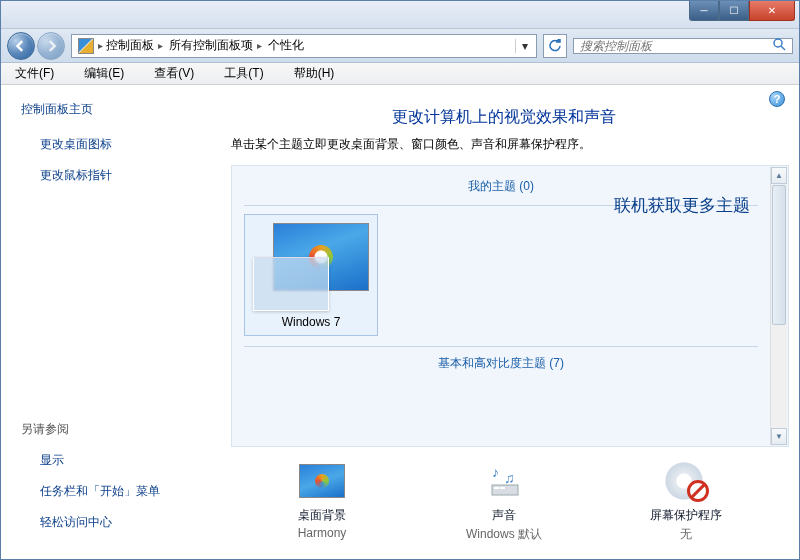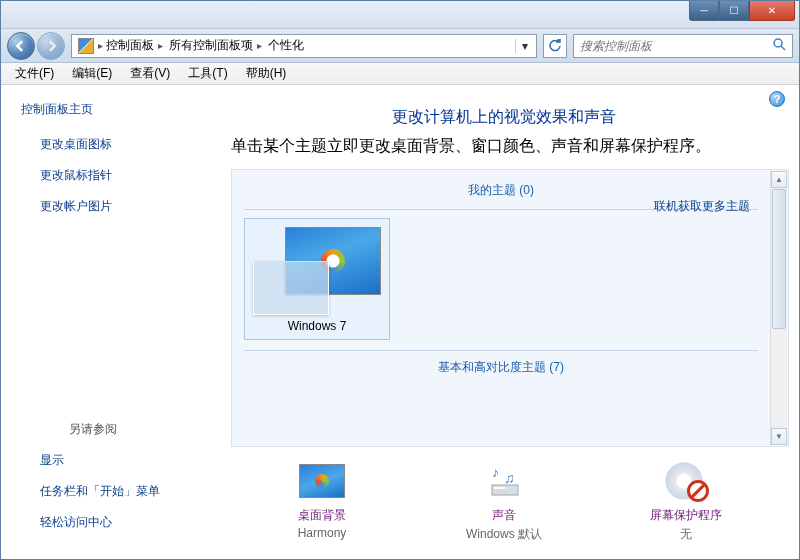--- a/index.html
+++ b/index.html
@@ -19,63 +19,63 @@
     .navbtn { width: 28px; height: 28px; border-radius: 50%; background: radial-gradient(circle at 30% 30%, #b8d0ea, #5a88bb, #2a5f99); border: 1px solid #3a6a9a; display: flex; align-items: center; justify-content: center; color: #fff; box-shadow: inset 0 1px 2px rgba(255,255,255,.5); }
     .navbtn.disabled { opacity: .5; }
     .navbtn svg { width: 12px; height: 12px; }
     
     .breadcrumb { flex: 1; height: 24px; background: #fff; border: 1px solid #8a9cb0; display: flex; align-items: center; font-size: 12px; padding: 0 2px; }
     .bc-icon { width: 16px; height: 16px; margin: 0 4px; background: linear-gradient(135deg,#3a8fd9 45%,#fff 48%,#e8b030 52%); border: 1px solid #888; }
     .bc-seg { padding: 0 3px; display: flex; align-items: center; gap: 4px; }
     .bc-arrow { color: #555; font-size: 10px; }
     .bc-dd { margin-left: auto; padding: 0 6px; color: #333; border-left: 1px solid #ccc; }
     .refresh-btn { width: 24px; height: 24px; background: #fff; border: 1px solid #8a9cb0; display: flex; align-items: center; justify-content: center; color: #2a6fb8; }
-    .searchbox { width: 220px; height: 24px; background: #fff; border: 1px solid #8a9cb0; display: flex; align-items: center; padding: 0 6px; font-size: 12px; }
+    .searchbox { width: 220px; height: 16px; background: #fff; border: 1px solid #8a9cb0; display: flex; align-items: center; padding: 0 6px; font-size: 12px; }
     .searchbox input { flex: 1; border: none; outline: none; font-style: italic; color: #888; font-size: 12px; }
     .searchbox .si { color: #3a7fc8; }
     
     
-    .menubar { height: 22px; background: linear-gradient(#f7f7f7,#eceef1); border-bottom: 1px solid #d0d0d0; display: flex; align-items: center; padding: 0 6px; font-size: 12px; gap: 2px; }
+    .menubar { height: 22px; background: linear-gradient(#f7f7f7,#eceef1); border-bottom: 1px solid #d0d0d0; display: flex; align-items: center; padding: 0 6px; font-size: 12px; gap: 14px; }
     .menuitem { padding: 2px 8px; }
     
     
     .bodyrow { display: flex; height: calc(560px - 28px - 34px - 22px); }
     .sidebar { width: 208px; background: #fff; padding: 16px 20px; font-size: 12px; display: flex; flex-direction: column; }
     .sidebar .cp-home { color: #0a3f8a; margin-bottom: 18px; }
     .sidebar .sblink { color: #0a3f8a; margin-bottom: 14px; cursor: pointer; margin-left: 19px; }
     .sidebar .spacer { flex: 1; }
-    .sidebar .seealso { color: #555; font-size: 12px; margin-bottom: 14px; margin-left: 48px; }
+    .sidebar .seealso { color: #555; font-size: 12px; margin-bottom: 14px; }
     
     .content { flex: 1; display: flex; flex-direction: column; position: relative; }
     .help-icon { position: absolute; top: 6px; right: 14px; width: 16px; height: 16px; border-radius: 50%; background: radial-gradient(circle at 30% 30%, #a8d4f7, #3a90da); color: #fff; font-size: 11px; display: flex; align-items: center; justify-content: center; font-weight: bold; border: 1px solid #2a70b0; }
     .main-heading { color: #003399; font-size: 16px; font-weight: normal; padding: 22px 22px 8px; text-align: center; }
-    .main-sub { font-size: 16px; padding: 0 22px 12px; }
+    .main-sub { font-size: 12px; padding: 0 22px 12px; }
     
     .themes-panel { margin: 0 10px 0 22px; border: 1px solid #d9e3ee; background: #f0f6fc; flex: 1; position: relative; overflow: hidden; }
     .themes-scroll { height: 100%; overflow-y: auto; padding: 8px 30px 8px 12px; }
     .section-label { color: #1a5ea8; font-size: 12px; margin: 4px 0 6px; text-align: center; }
-    .online-link { position: absolute; top: 28px; right: 38px; color: #0a3f8a; font-size: 12px; cursor: pointer; }
+    .online-link { position: absolute; top: 28px; right: 38px; color: #0a3f8a; font-size: 17px; cursor: pointer; }
     
     .divider { height: 1px; background: #c5d6e8; margin: 10px 0 8px; }
     
-    .theme-tile { width: 146px; border: 1px solid #a8c5e6; background: #e8f2fc; padding: 4px 4px 6px; text-align: center; font-size: 12px; cursor: pointer; margin: 6px 0 10px; }
+    .theme-tile { width: 134px; border: 1px solid #a8c5e6; background: #e8f2fc; padding: 4px 4px 6px; text-align: center; font-size: 12px; cursor: pointer; margin: 6px 0 10px; }
     .theme-thumb { position: relative; height: 96px; }
     .thumb-back { position: absolute; top: 4px; right: 4px; width: 96px; height: 68px; background: linear-gradient(160deg, #2a7fd9 0%, #4aa8e8 40%, #1a6fc9 100%); border: 1px solid #888; }
     .thumb-back::after { content:""; position:absolute; left:50%; top:50%; width:24px; height:24px; transform:translate(-50%,-50%); background: radial-gradient(circle,#fff 0 6px, transparent 7px), conic-gradient(#e8a020,#8fc93a,#3a90da,#e85030,#e8a020); border-radius:50%; }
     .thumb-front { position: absolute; bottom: 4px; left: 4px; width: 76px; height: 54px; background: rgba(200,220,240,.7); border: 1px solid #fff; border-top-color:#dde; box-shadow: 0 1px 3px rgba(0,0,0,.2); backdrop-filter: blur(1px); }
     
     .tp-scrollbar { position: absolute; top: 1px; right: 1px; bottom: 1px; width: 17px; background: #f0f0f0; border-left: 1px solid #dadee3; }
     .tp-sb-btn { height: 17px; background: linear-gradient(#f7f9fb,#e6ecf2); border: 1px solid #c0cdd9; display:flex; align-items:center; justify-content:center; font-size:8px; color:#5a7a9a; }
     .tp-sb-thumb { position: absolute; top: 18px; left: 1px; right: 1px; height: 140px; background: linear-gradient(to right, #e8eef4, #d5e0eb); border: 1px solid #b8c8d8; border-radius: 2px; }
     
     
     .bottom-opts { display: flex; justify-content: space-around; padding: 14px 22px 18px; }
     .bo { display: flex; flex-direction: column; align-items: center; font-size: 12px; cursor: pointer; width: 120px; }
     .bo-icon { width: 46px; height: 40px; margin-bottom: 6px; display: flex; align-items: center; justify-content: center; }
-    .bo-lbl { color: #701a75; margin-bottom: 2px; }
+    .bo-lbl { color: #0f172a; margin-bottom: 2px; }
     .bo-val { color: #666; font-size: 12px; }
     
     .bg-thumb { width: 46px; height: 34px; background: linear-gradient(160deg,#2a7fd9,#4aa8e8,#1a6fc9); border: 1px solid #888; position: relative; }
     .bg-thumb::after { content:""; position:absolute; left:50%; top:50%; width:14px; height:14px; transform:translate(-50%,-50%); background: conic-gradient(#e8a020,#8fc93a,#3a90da,#e85030,#e8a020); border-radius:50%; }
     .wc-thumb { width: 40px; height: 36px; background: rgba(180,210,240,.6); border: 1px solid #d0e0f0; border-top: 4px solid rgba(150,190,230,.8); }
     .snd-thumb svg { width: 40px; height: 36px; }
     .ss-thumb { width: 42px; height: 38px; position: relative; }
     .ss-disk { width: 38px; height: 38px; border-radius:50%; background: radial-gradient(circle,#fff 0 7px, #d8e0e8 8px, #b8c8d8 18px, #eef 19px); position:absolute; opacity:.7; }
     .ss-no { position:absolute; right:-2px; bottom:-2px; width:22px; height:22px; border-radius:50%; border:3px solid #d03020; background:#fff; }
     .ss-no::after { content:""; position:absolute; left:50%; top:50%; width:18px; height:3px; background:#d03020; transform:translate(-50%,-50%) rotate(-45deg); }
@@ -149,21 +149,20 @@
   <span class="menuitem">查看(V)</span>
   <span class="menuitem">工具(T)</span>
   <span class="menuitem">帮助(H)</span>
 </div>
 
 <div class="bodyrow">
   <div class="sidebar">
     <div class="cp-home">控制面板主页</div>
     <div class="sblink">更改桌面图标</div>
     <div class="sblink">更改鼠标指针</div>
-    <div class="sblink">更改帐户图片</div>
     <div class="spacer"></div>
     <div class="seealso">另请参阅</div>
     <div class="sblink">显示</div>
     <div class="sblink">任务栏和「开始」菜单</div>
     <div class="sblink">轻松访问中心</div>
   </div>
 
   <div class="content">
     <div class="help-icon">?</div>
     <div class="main-heading">更改计算机上的视觉效果和声音</div>

